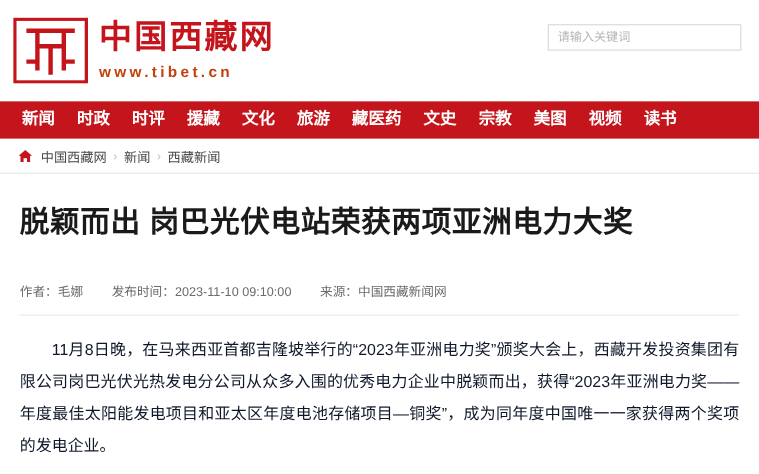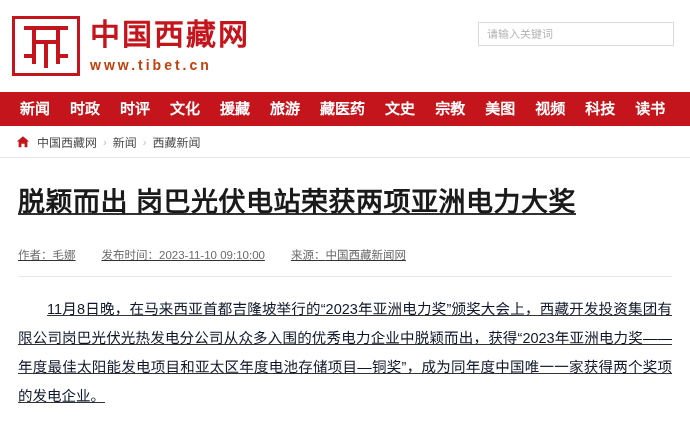--- a/index.html
+++ b/index.html
@@ -50,21 +50,21 @@
   .brand-url {
     margin-top: 7px;
     font-size: 14px;
     font-weight: bold;
     color: #c2410c;
     letter-spacing: 3px;
     font-family: "Liberation Sans", sans-serif;
   }
   .header-spacer { flex: 1 1 auto; }
   .search-box {
-    width: 196px;
+    width: 176px;
     height: 24px;
     border: 1px solid #d8d8d8;
     background: #ffffff;
     display: flex;
     align-items: center;
     box-sizing: border-box;
     position: relative;
     top: -12px;
   }
   .search-input {
@@ -121,35 +121,34 @@
   .crumb { color: #4b4b4b; white-space: nowrap; }
   .crumb-sep {
     margin: 0 6px;
     color: #bdbdbd;
     font-size: 11px;
   }
 
   
   .article {
     padding: 0 18px;
-    text-decoration: underline;
   }
   .article-title {
     font-size: 27px;
     font-weight: bold;
     color: #1a1a1a;
     line-height: 1.35;
     margin: 26px 0 0 0;
     letter-spacing: 0.5px;
     font-family: "Liberation Sans", sans-serif;
   }
   .meta {
     display: flex;
     align-items: center;
-    margin-top: 26px;
+    margin-top: 36px;
     padding-bottom: 14px;
     font-size: 11.5px;
     color: #6b6b6b;
     border-bottom: 1px solid #e8e8e8;
   }
   .meta-item { margin-right: 26px; white-space: nowrap; }
   .meta-source-link { color: #6b6b6b; }
 
   .body-text {
     margin-top: 18px;
@@ -188,29 +187,28 @@
 
   <div class="search-box">
     <input class="search-input" type="text" placeholder="请输入关键词" style="">
   </div>
 </div>
 
 <div class="nav">
   <div class="nav-item">新闻</div>
   <div class="nav-item">时政</div>
   <div class="nav-item">时评</div>
+  <div class="nav-item">援藏</div>
   <div class="nav-item">文化</div>
-  <div class="nav-item">援藏</div>
   <div class="nav-item">旅游</div>
   <div class="nav-item">藏医药</div>
   <div class="nav-item">文史</div>
   <div class="nav-item">宗教</div>
   <div class="nav-item">美图</div>
   <div class="nav-item">视频</div>
-  <div class="nav-item">科技</div>
   <div class="nav-item">读书</div>
 
 </div>
 
 <div class="breadcrumb">
   <span class="home-icon">
     <svg width="14" height="14" viewBox="0 0 16 16" xmlns="http://www.w3.org/2000/svg">
       <path d="M8 1.5 L15 7.5 H13 V14 H9.8 V10 H6.2 V14 H3 V7.5 H1 Z" fill="#c4151c"></path>
     </svg>
   </span>

